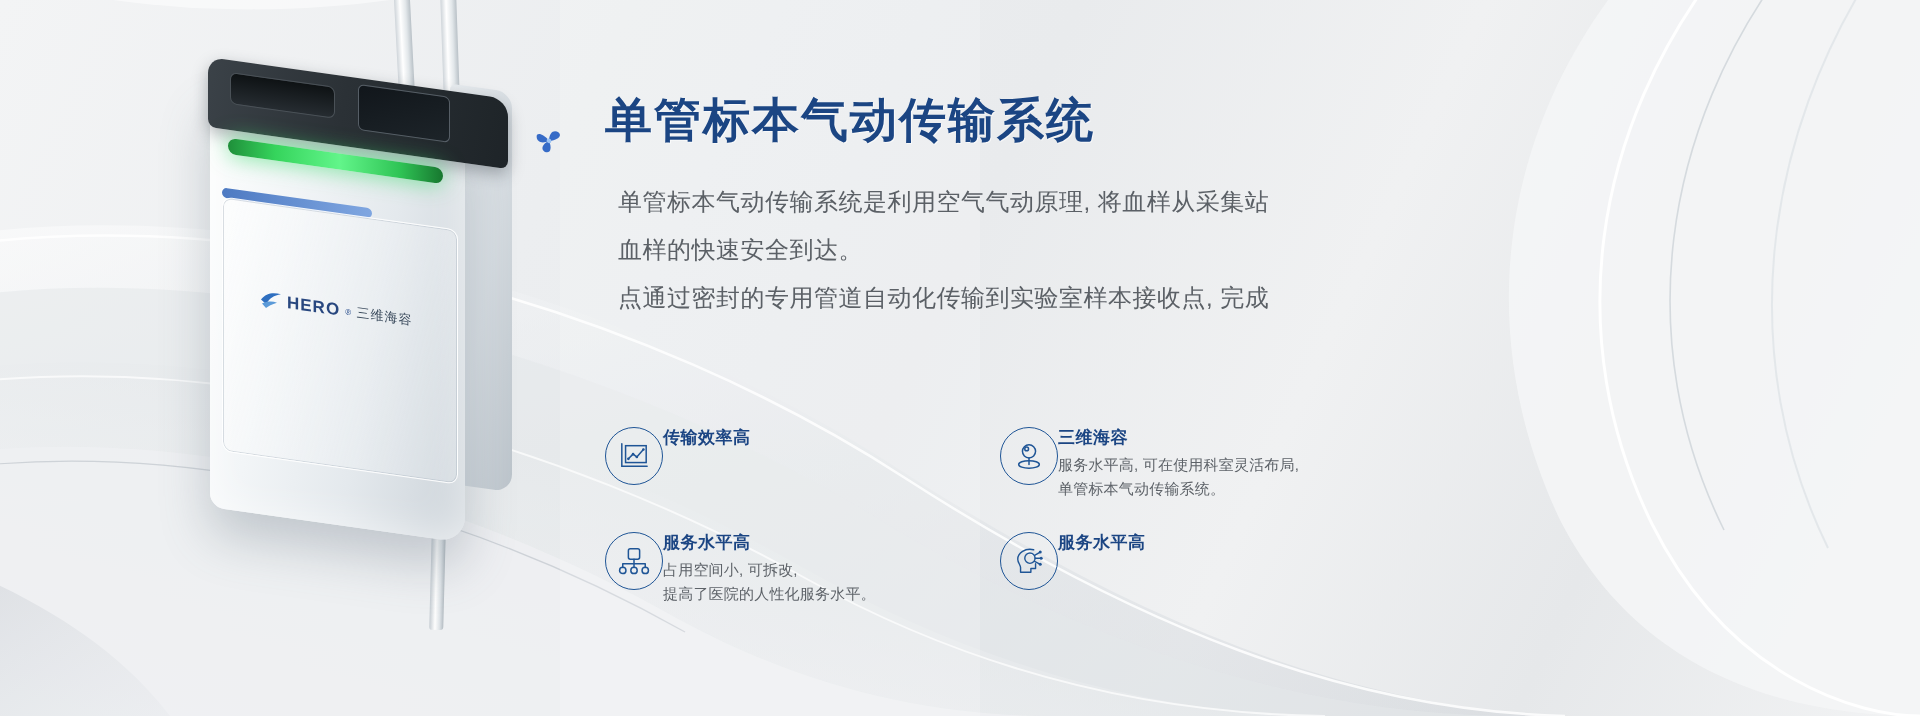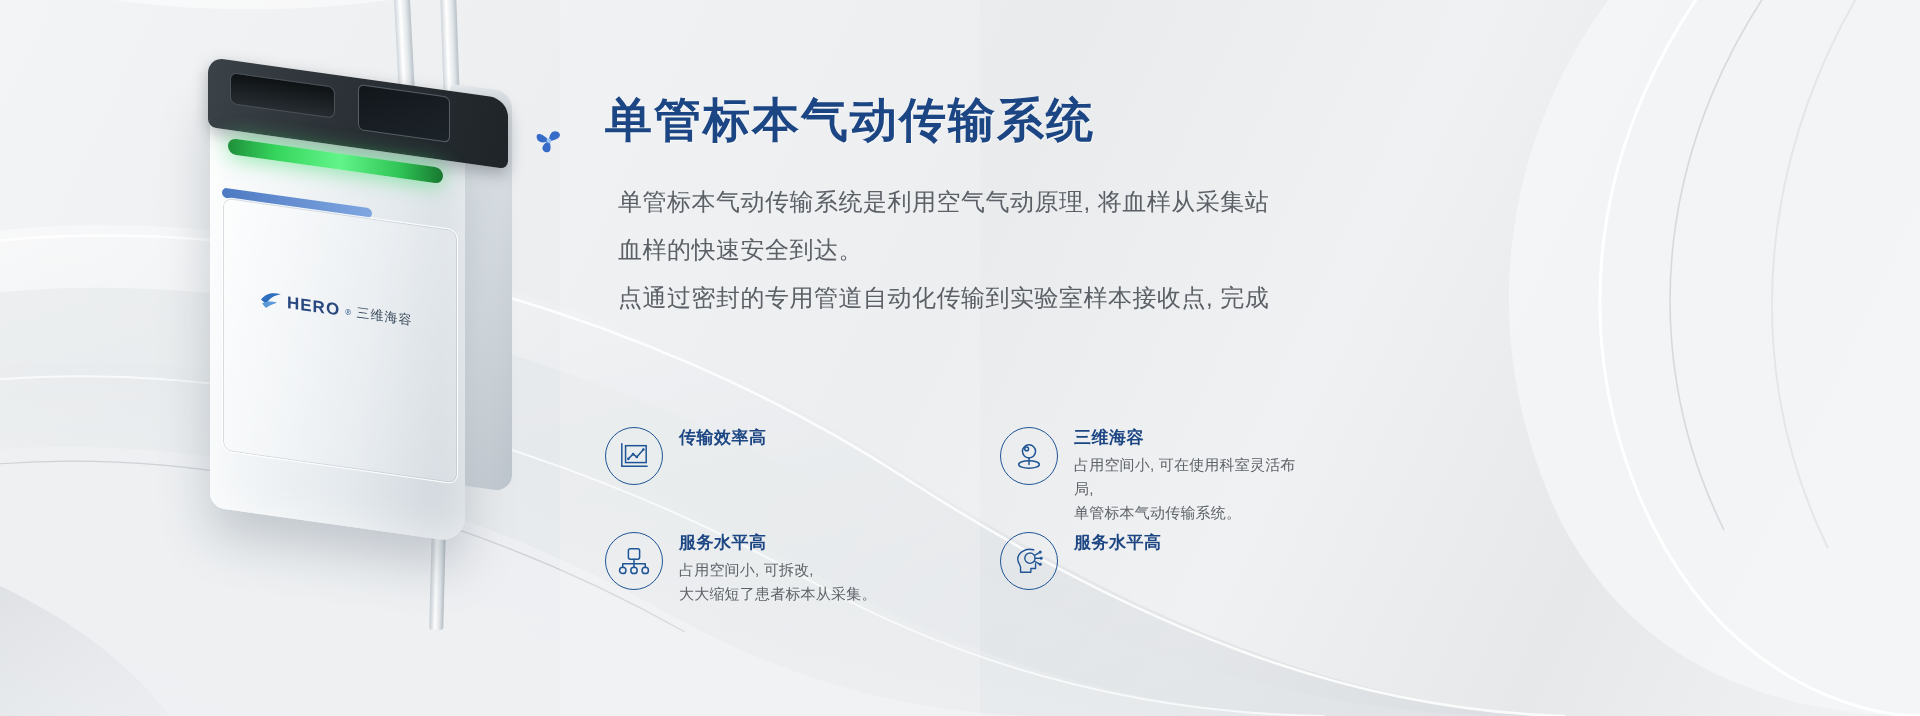--- a/index.html
+++ b/index.html
@@ -107,21 +107,21 @@
   .intro {
     position: absolute; left: 0; top: 178px;
     width: 680px;
     font-size: 24px; color: #5b6066; line-height: 48px; letter-spacing: .5px; margin-left: 13px;
   }
   .features {
     position: absolute; left: 0; top: 425px;
     width: 700px;
     display: grid; grid-template-columns: 395px 1fr; grid-template-rows: 105px auto;
   }
-  .feature { display: flex; align-items: flex-start; gap: 16px; }
+  .feature { display: flex; align-items: flex-start; }
   .f-icon {
     flex: 0 0 auto;
     width: 58px; height: 58px; border-radius: 50%;
     border: 1.6px solid #1f5596;
     display: flex; align-items: center; justify-content: center;
     margin-top: 2px;
   }
   .f-text { padding-top: 1px; }
   .f-title { font-size: 17px; font-weight: 700; color: #1b4583; letter-spacing: .5px; margin-bottom: 4px; }
   .f-desc { font-size: 15px; color: #5d6268; line-height: 24px; letter-spacing: .2px; }
@@ -240,41 +240,41 @@
           <svg viewBox="0 0 34 32" width="32" height="30" fill="none" stroke="#1f5596" stroke-width="1.6">
             <circle cx="17" cy="11" r="7"></circle>
             <circle cx="14.5" cy="8.5" r="2"></circle>
             <path d="M17 18 L17 25" stroke-linecap="round"></path>
             <ellipse cx="17" cy="25" rx="11" ry="4"></ellipse>
           </svg>
         </span>
         <div class="f-text">
           <div class="f-title">三维海容</div>
           <div class="f-desc">
-            <div>占用空间小, 可在使用科室灵活布局,</div>
+            <div>服务水平高, 可在使用科室灵活布局,</div>
             <div>单管标本气动传输系统。</div>
           </div>
         </div>
       </div>
 
       <div class="feature">
         <span class="f-icon">
           <svg viewBox="0 0 34 32" width="32" height="30" fill="none" stroke="#1f5596" stroke-width="1.6">
             <rect x="11" y="3" width="12" height="11" rx="2"></rect>
             <path d="M17 14 L17 19 M5 19 L29 19 M5 19 L5 23 M17 19 L17 23 M29 19 L29 23" stroke-linecap="round"></path>
             <circle cx="5" cy="26" r="3.4"></circle>
             <circle cx="17" cy="26" r="3.4"></circle>
             <circle cx="29" cy="26" r="3.4"></circle>
           </svg>
         </span>
         <div class="f-text">
           <div class="f-title">服务水平高</div>
           <div class="f-desc">
             <div>占用空间小, 可拆改,</div>
-            <div>大大缩短了患者标本从采集。</div>
+            <div>提高了医院的人性化服务水平。</div>
           </div>
         </div>
       </div>
 
       <div class="feature">
         <span class="f-icon">
           <svg viewBox="0 0 34 32" width="32" height="30" fill="none" stroke="#1f5596" stroke-width="1.5">
             <path d="M22 4 C13 2, 5 7, 5 14 C5 18, 8 20, 8 23 L8 28 L19 28 L19 24 L24 24 L24 19" stroke-linecap="round" stroke-linejoin="round"></path>
             <circle cx="18" cy="13" r="5.5"></circle>
             <path d="M23 10 L28 7 M23.5 13 L29 13 M23 16.5 L28 19" stroke-linecap="round"></path>

